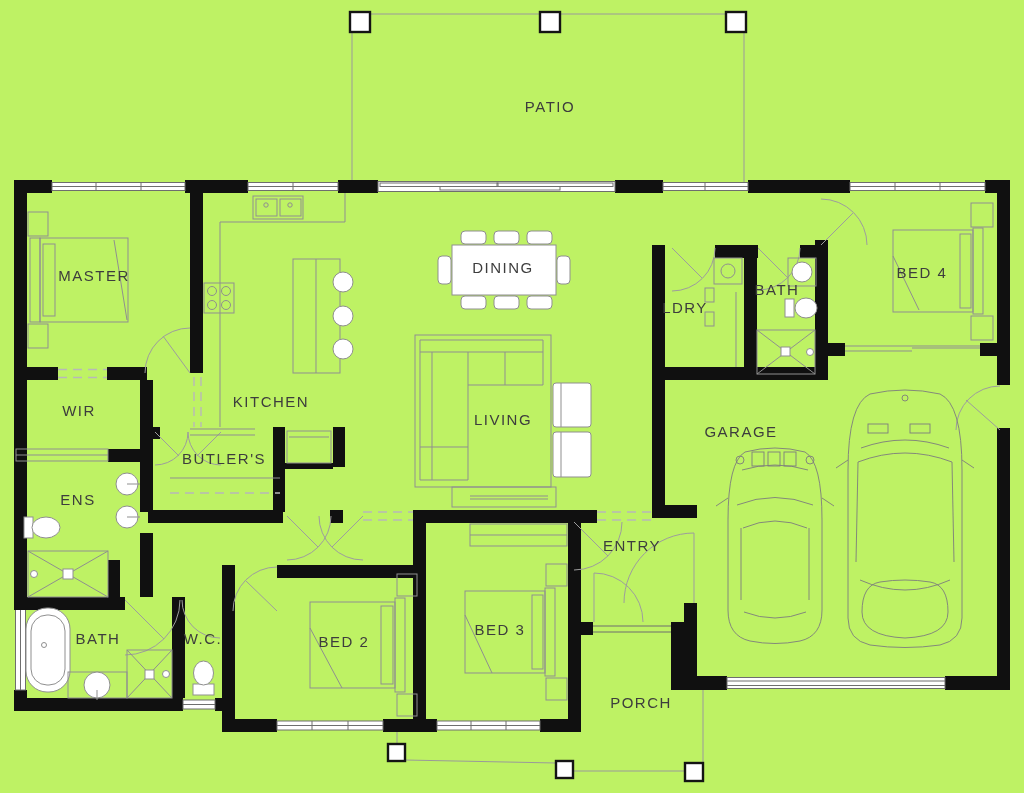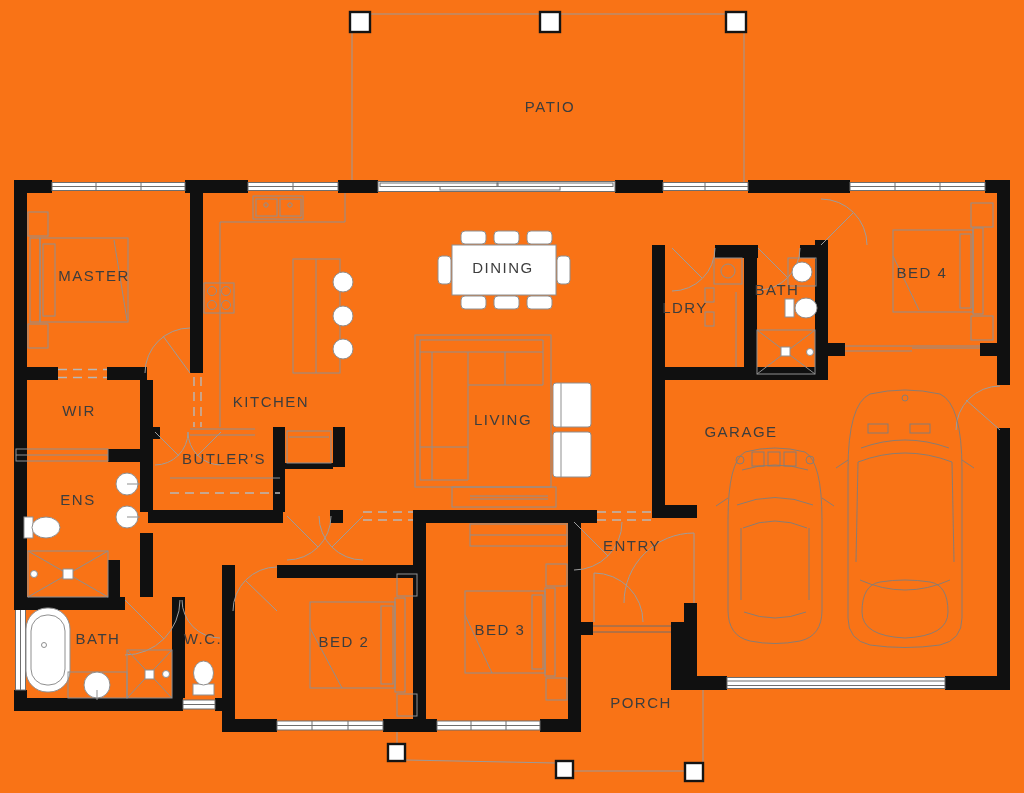--- a/index.html
+++ b/index.html
@@ -1,16 +1,16 @@
 <!DOCTYPE html>
 <html><head>
 <meta charset="utf-8">
 <style>
   html,body{margin:0;padding:0;background:#ffffff;}
-  #stage{position:relative;width:1024px;height:793px;background:#f97316;overflow:hidden;}
+  #stage{position:relative;width:1024px;height:793px;background:#bef264;overflow:hidden;}
   svg{display:block;}
   .wall{fill:#101010;stroke:none;}
   .win{fill:#ffffff;stroke:#6e6e6e;stroke-width:1;}
   .winline{stroke:#6e6e6e;stroke-width:1;fill:none;}
   .furn{fill:none;stroke:#8f8f8f;stroke-width:1;}
   .furnf{fill:#ffffff;stroke:#8f8f8f;stroke-width:1;}
   .car{fill:none;stroke:#7d7d7d;stroke-width:0.9;}
   .door{fill:none;stroke:#9d9d9d;stroke-width:1;}
   .thin{fill:none;stroke:#9a9a9a;stroke-width:1;}
   .dash{fill:none;stroke:#b8b8b8;stroke-width:1.4;stroke-dasharray:9 6;}

